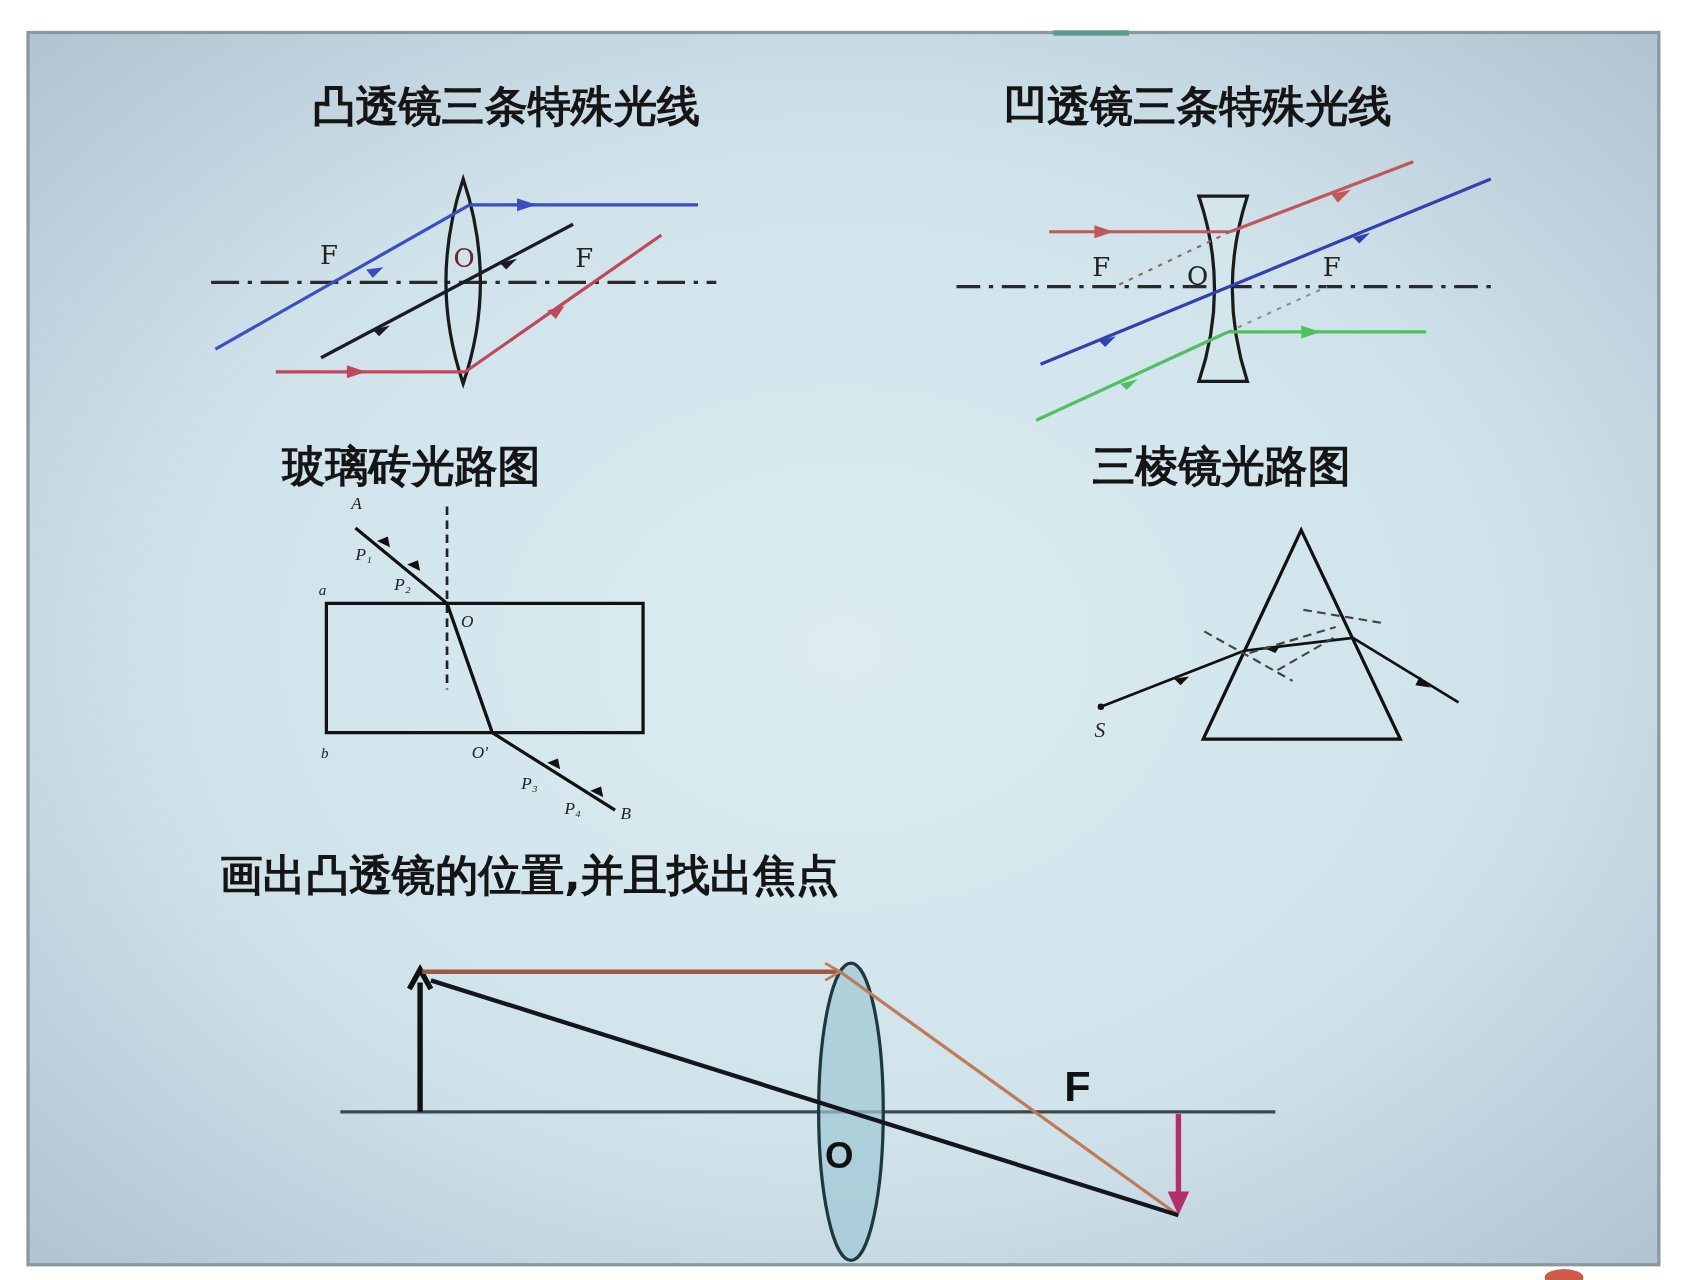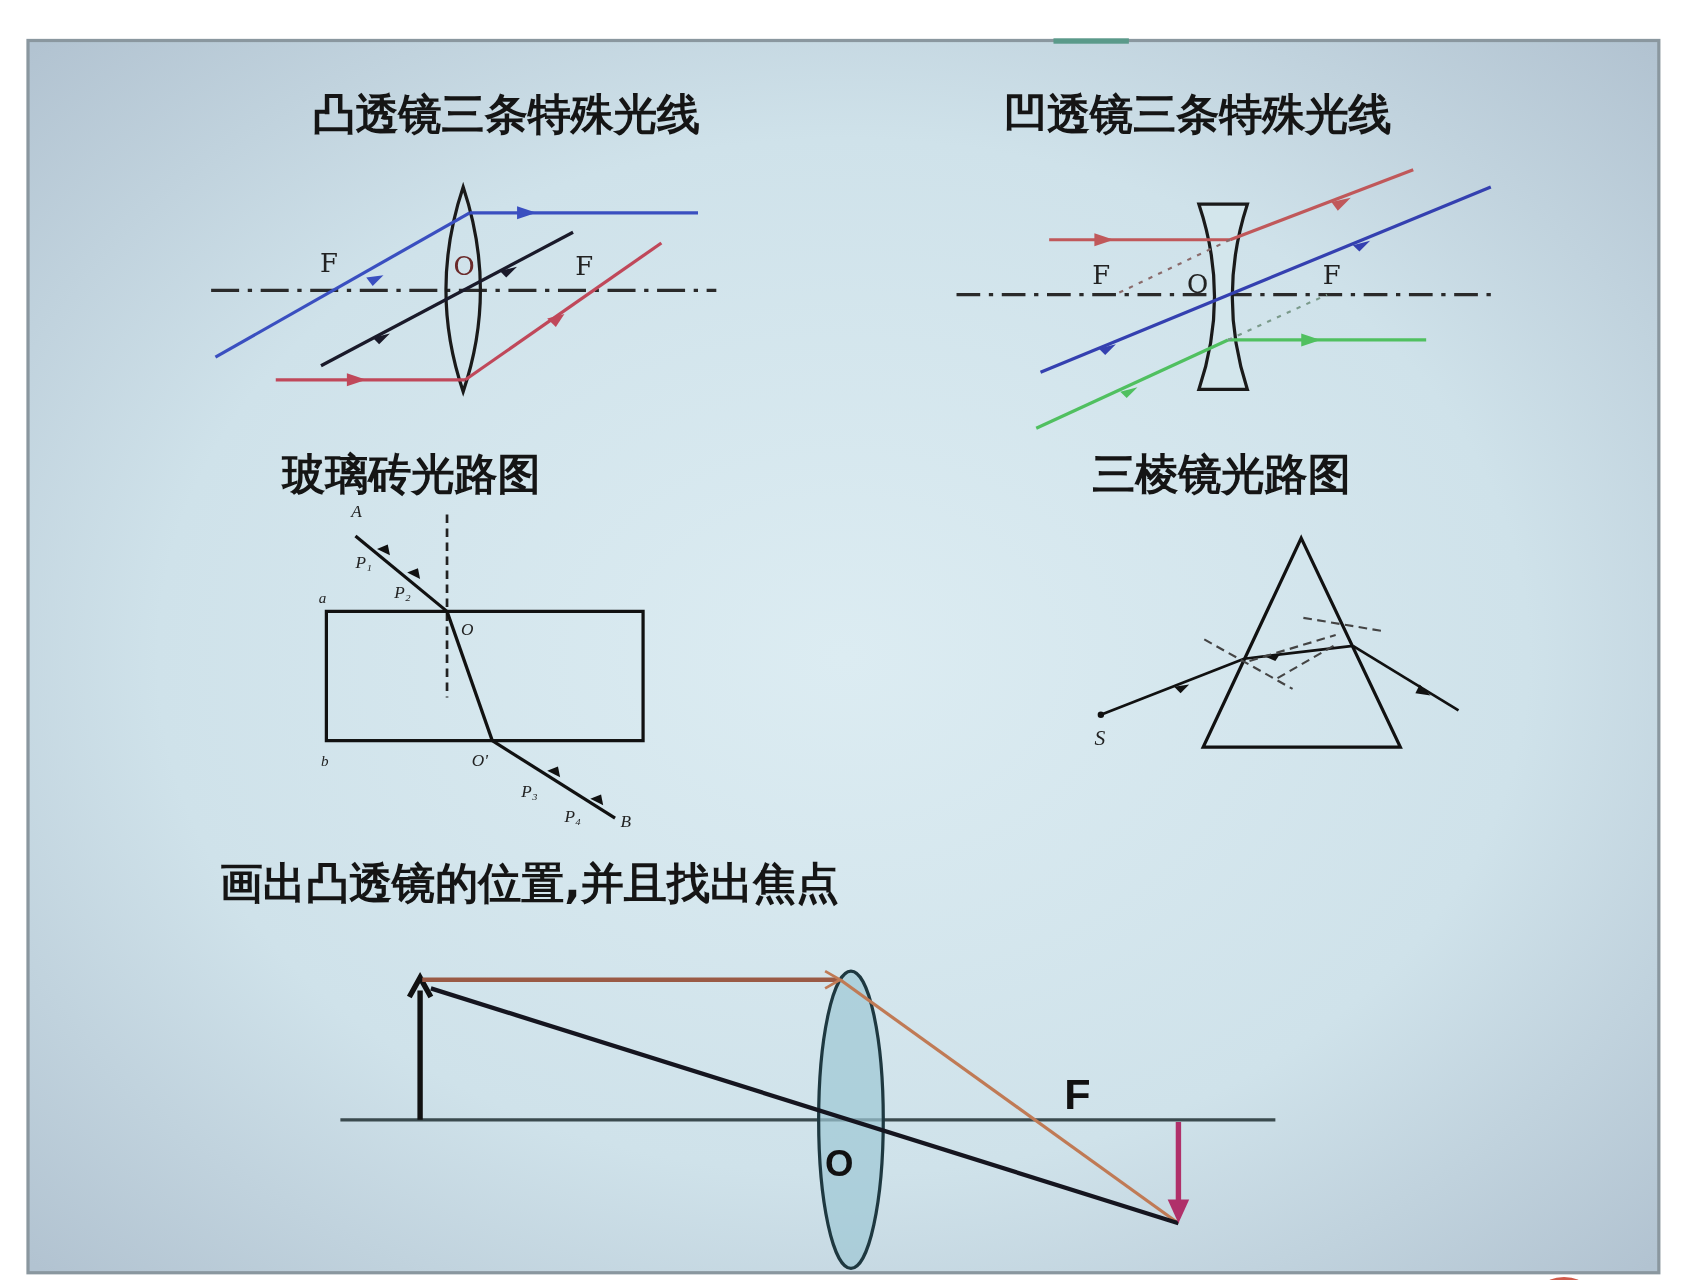--- a/index.html
+++ b/index.html
@@ -1,17 +1,17 @@
 <!DOCTYPE html>
 <html><head>
 <meta charset="utf-8">
 <style>
   html,body{margin:0;padding:0;background:#ffffff;}
   body{width:1689px;height:1280px;overflow:hidden;position:relative;font-family:"DejaVu Sans",sans-serif;}
-  #stage{position:absolute;left:0;top:8px;width:1689px;height:1260px;}
+  #stage{position:absolute;left:0;top:0;width:1689px;height:1260px;}
   svg{display:block;}
   .title{font-family:"DejaVu Sans",sans-serif;font-weight:bold;fill:#151515;}
   .serif{font-family:"DejaVu Serif","Liberation Serif",serif;}
   .ital{font-family:"Liberation Serif","DejaVu Serif",serif;font-style:italic;}
   .bold{font-family:"Liberation Sans","DejaVu Sans",sans-serif;font-weight:bold;}
 </style>
 </head>
 <body>
 
 <div id="stage">

